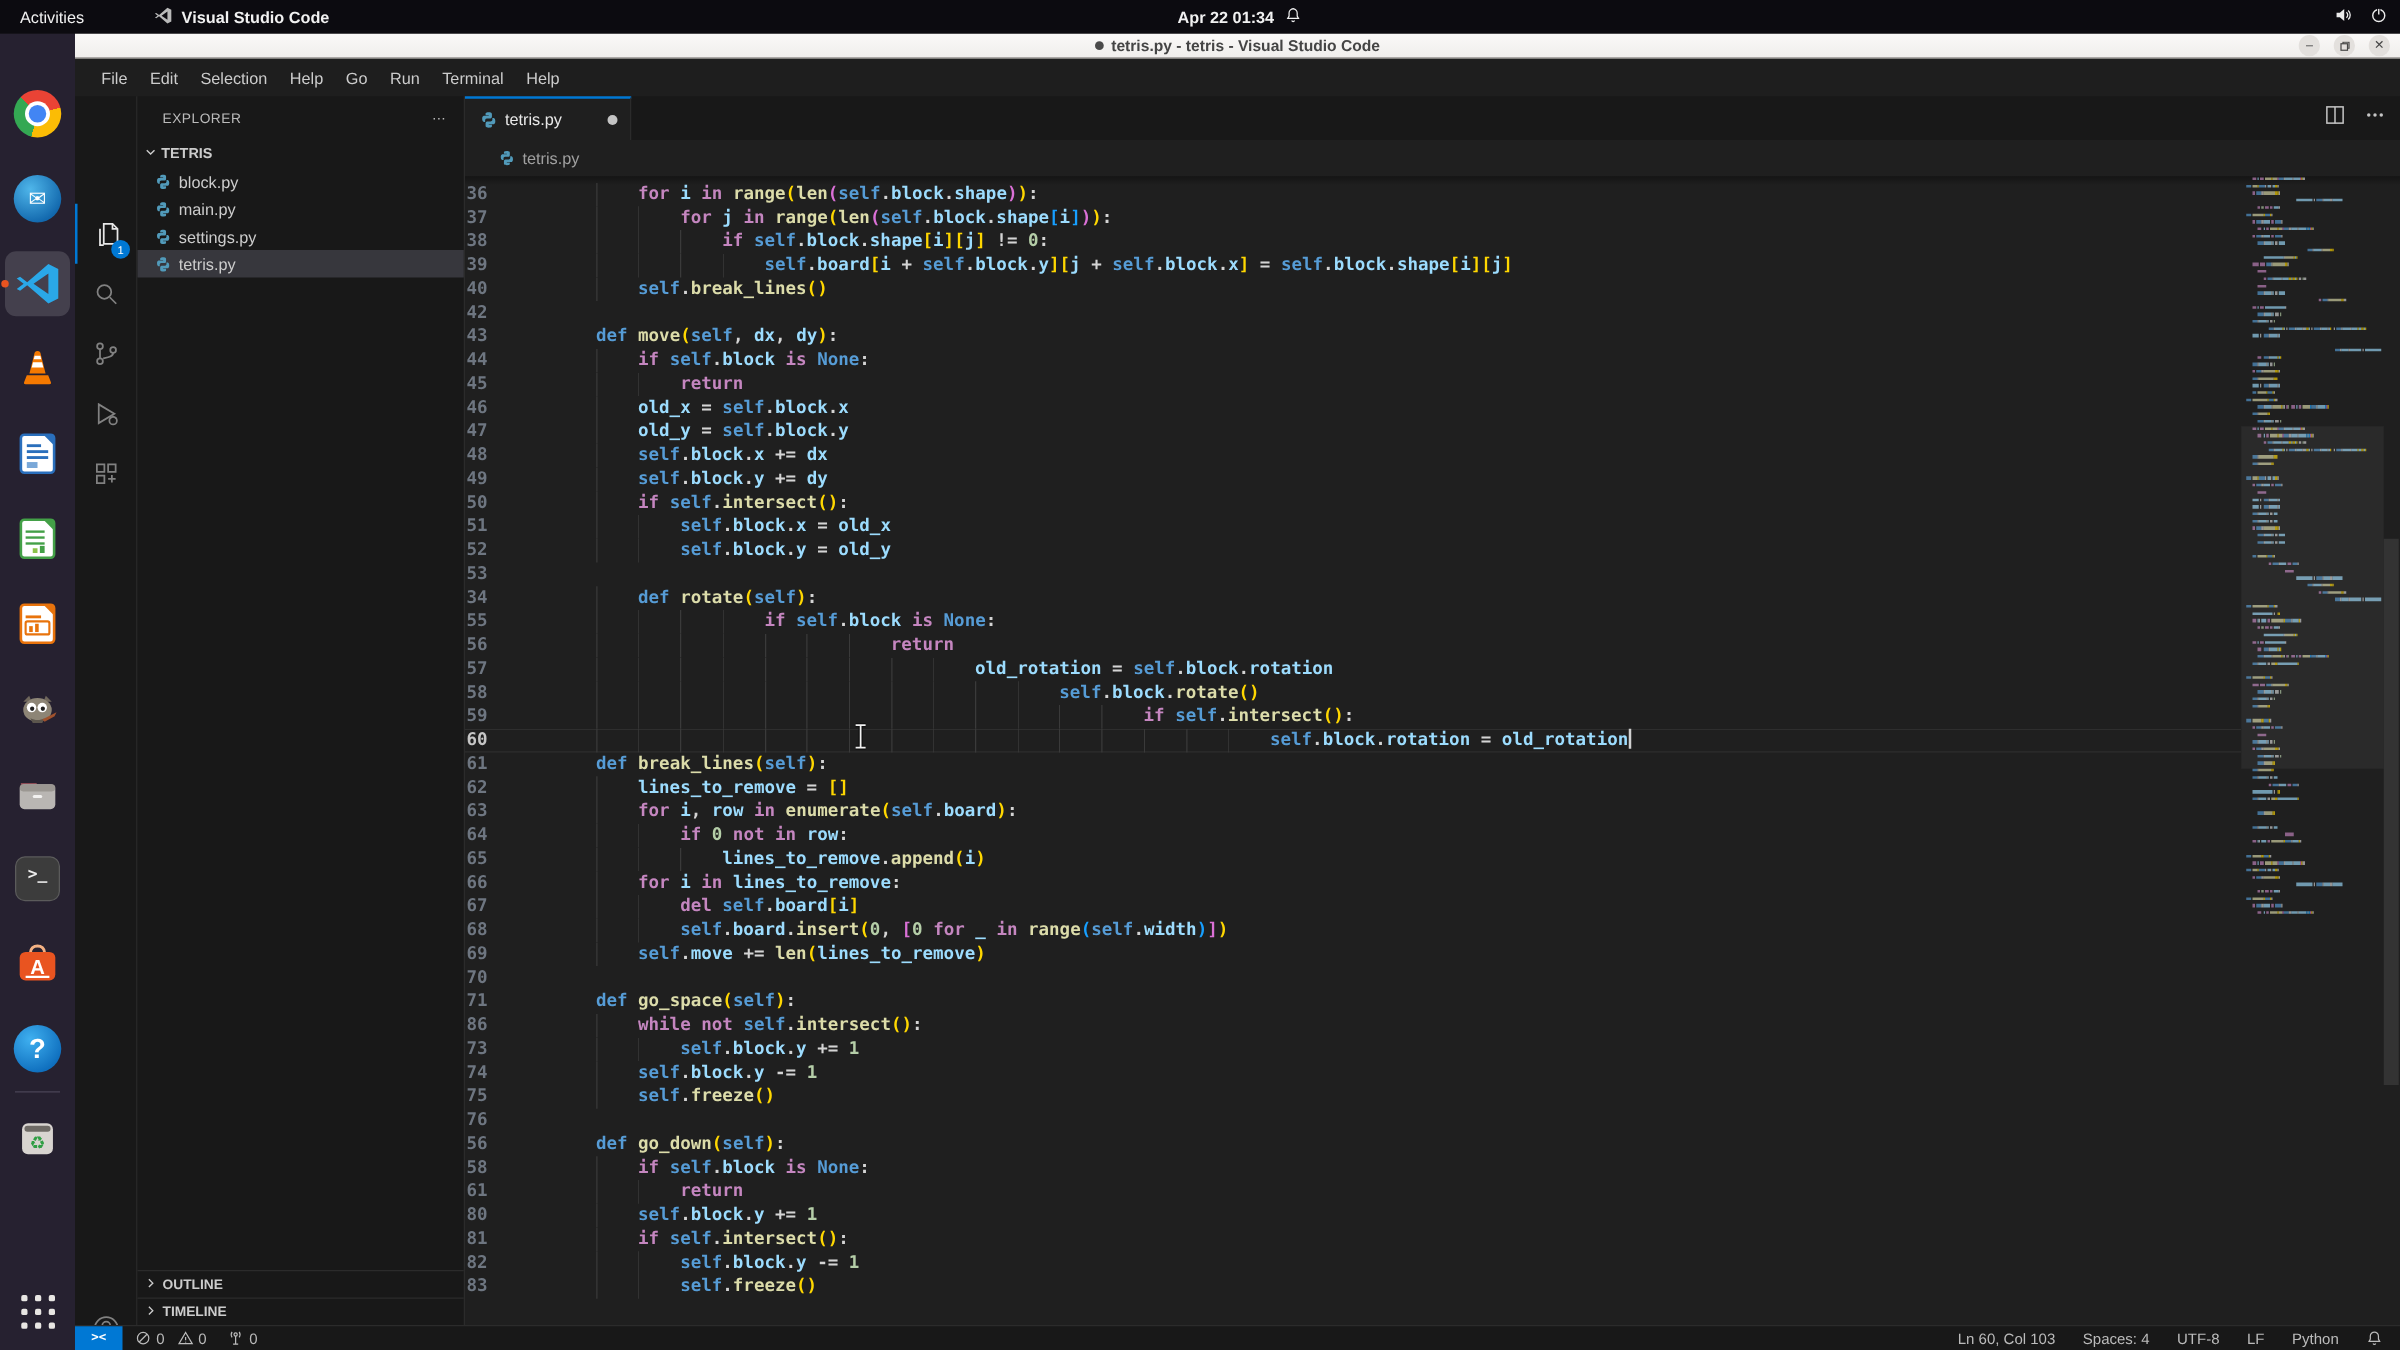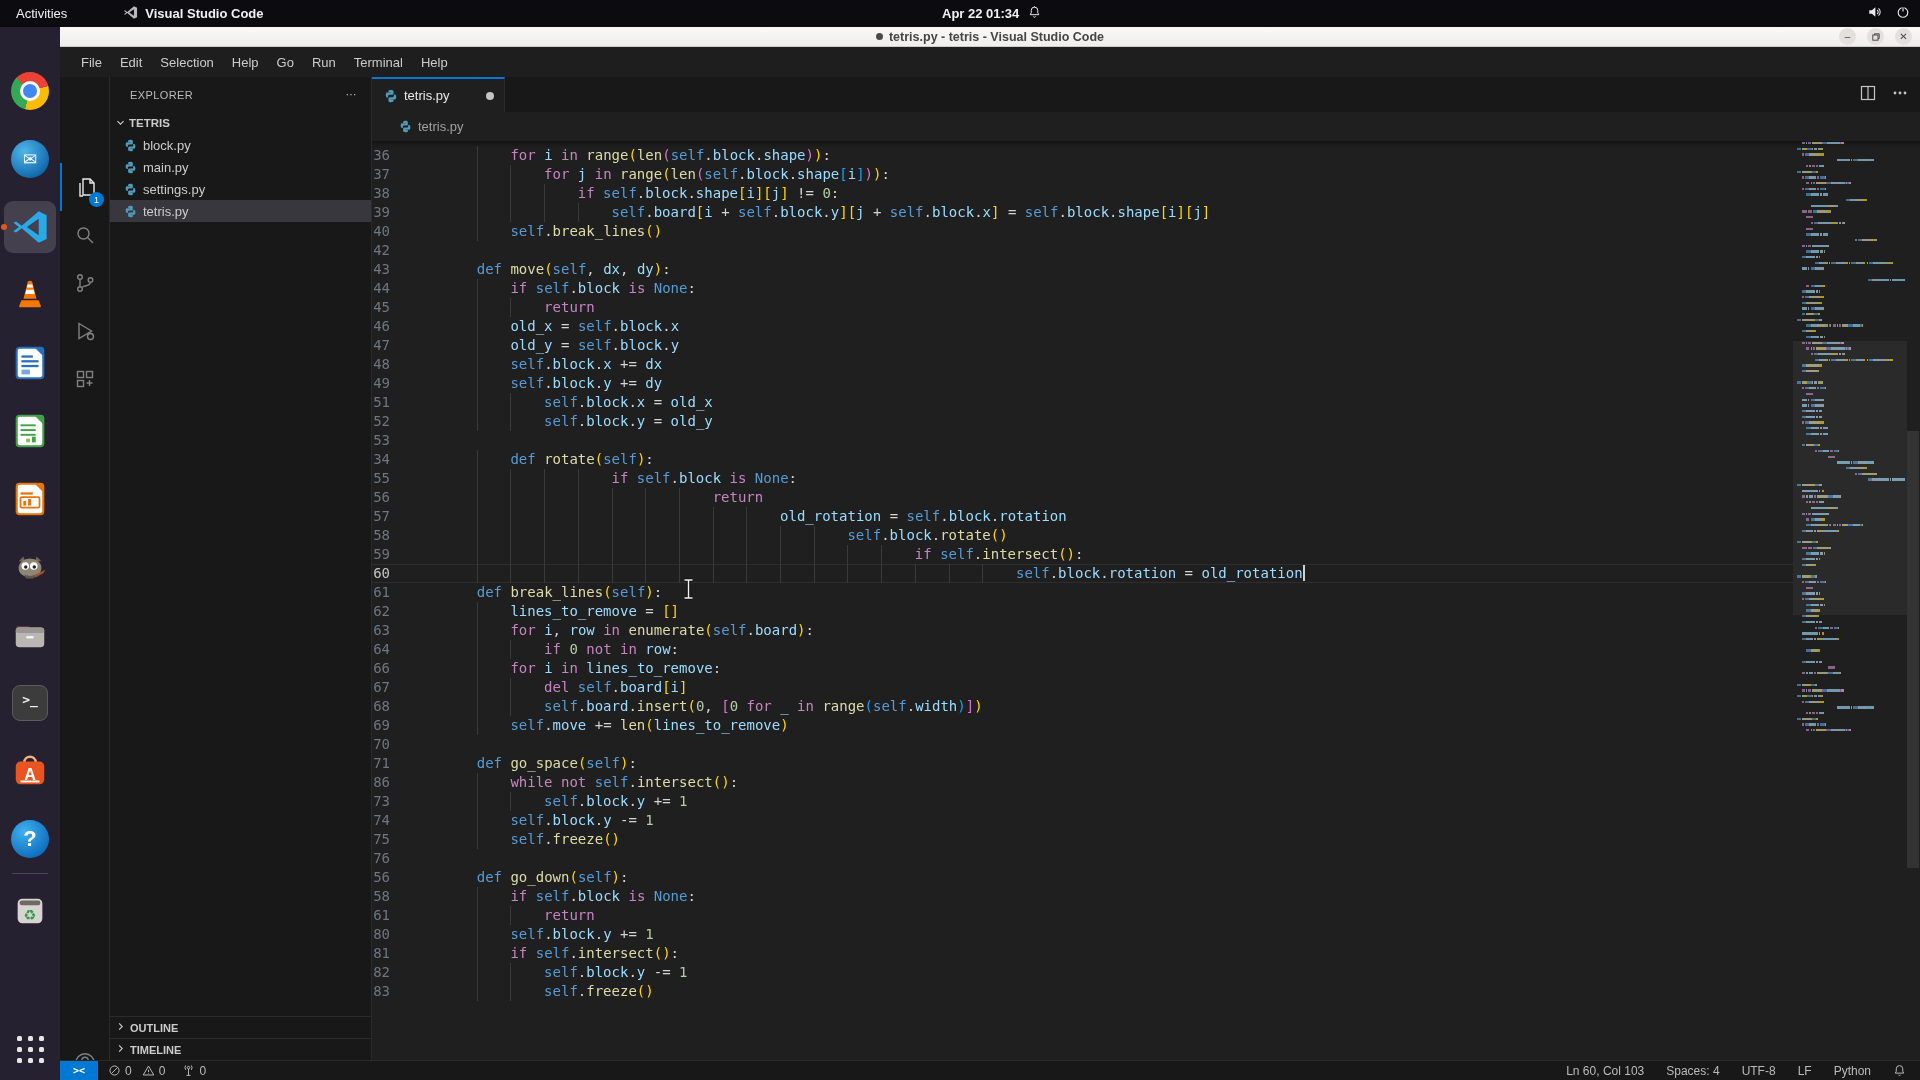--- a/index.html
+++ b/index.html
@@ -70,21 +70,21 @@
                 border-top:2px solid #0078d4; border-right:1px solid #2b2b2b; display:flex; align-items:center; padding:0 10px 0 12px; gap:6px; }
   #tab-label { color:#e8e8e8; font-size:13px; flex:1; }
   #tab-mod-dot { width:8px; height:8px; border-radius:50%; background:#c4c4c4; }
   #editor-actions { position:absolute; right:12px; top:0; height:35px; display:flex; align-items:center; gap:16px; color:#c5c5c5; }
 
   #breadcrumb { left:372px; top:112px; width:1548px; height:29px; background:#1f1f1f; display:flex; align-items:center;
                 padding-left:27px; gap:6px; color:#a0a0a0; font-size:13px; }
   #bc-shadow { left:372px; top:141px; width:1548px; height:7px; background:linear-gradient(rgba(0,0,0,.35),transparent); }
 
   
-  #code { left:372px; top:146px; width:1421px; }
+  #code { left:372px; top:146px; width:1421px;font-weight:bold; }
   .row { height:19px; white-space:pre; font-family:"DejaVu Sans Mono",monospace; font-size:14px; line-height:19px; width:1421px; }
   .row .ln { display:inline-block; width:18px; text-align:right; color:#6e7681; margin-right:53px; }
   .row.cur { box-shadow: inset 0 1px 0 #2e2e2e, inset 0 -1px 0 #2e2e2e; }
   .row.cur .ln { color:#c6c6c6; }
   .ind { display:inline-block; width:4ch; }
   .ind.g { box-shadow: inset 1px 0 0 #3a3a3a; }
   .kw{color:#C586C0}.kw2{color:#569CD6}.self{color:#569CD6}.fn{color:#DCDCAA}.vr{color:#9CDCFE}
   .num{color:#B5CEA8}.op{color:#D4D4D4}.ws{color:#D4D4D4}
   .b0{color:#FFD700}.b1{color:#DA70D6}.b2{color:#179FFF}
   .caret { display:inline-block; width:2px; height:16px; background:#d0d0d0; vertical-align:-3px; }
@@ -453,34 +453,36 @@
     <div class="row"><span class="ln">39</span><span class="ind">    </span><span class="ind g">    </span><span class="ind g">    </span><span class="ind g">    </span><span class="ind g">    </span><span class="self">self</span><span class="op">.</span><span class="vr">board</span><span class="b0">[</span><span class="vr">i</span><span class="ws"> </span><span class="op">+</span><span class="ws"> </span><span class="self">self</span><span class="op">.</span><span class="vr">block</span><span class="op">.</span><span class="vr">y</span><span class="b0">]</span><span class="b0">[</span><span class="vr">j</span><span class="ws"> </span><span class="op">+</span><span class="ws"> </span><span class="self">self</span><span class="op">.</span><span class="vr">block</span><span class="op">.</span><span class="vr">x</span><span class="b0">]</span><span class="ws"> </span><span class="op">=</span><span class="ws"> </span><span class="self">self</span><span class="op">.</span><span class="vr">block</span><span class="op">.</span><span class="vr">shape</span><span class="b0">[</span><span class="vr">i</span><span class="b0">]</span><span class="b0">[</span><span class="vr">j</span><span class="b0">]</span></div>
     <div class="row"><span class="ln">40</span><span class="ind">    </span><span class="ind g">    </span><span class="self">self</span><span class="op">.</span><span class="fn">break_lines</span><span class="b0">(</span><span class="b0">)</span></div>
     <div class="row"><span class="ln">42</span></div>
     <div class="row"><span class="ln">43</span><span class="ind">    </span><span class="kw2">def</span><span class="ws"> </span><span class="fn">move</span><span class="b0">(</span><span class="self">self</span><span class="op">,</span><span class="ws"> </span><span class="vr">dx</span><span class="op">,</span><span class="ws"> </span><span class="vr">dy</span><span class="b0">)</span><span class="op">:</span></div>
     <div class="row"><span class="ln">44</span><span class="ind">    </span><span class="ind g">    </span><span class="kw">if</span><span class="ws"> </span><span class="self">self</span><span class="op">.</span><span class="vr">block</span><span class="ws"> </span><span class="kw">is</span><span class="ws"> </span><span class="kw2">None</span><span class="op">:</span></div>
     <div class="row"><span class="ln">45</span><span class="ind">    </span><span class="ind g">    </span><span class="ind g">    </span><span class="kw">return</span></div>
     <div class="row"><span class="ln">46</span><span class="ind">    </span><span class="ind g">    </span><span class="vr">old_x</span><span class="ws"> </span><span class="op">=</span><span class="ws"> </span><span class="self">self</span><span class="op">.</span><span class="vr">block</span><span class="op">.</span><span class="vr">x</span></div>
     <div class="row"><span class="ln">47</span><span class="ind">    </span><span class="ind g">    </span><span class="vr">old_y</span><span class="ws"> </span><span class="op">=</span><span class="ws"> </span><span class="self">self</span><span class="op">.</span><span class="vr">block</span><span class="op">.</span><span class="vr">y</span></div>
     <div class="row"><span class="ln">48</span><span class="ind">    </span><span class="ind g">    </span><span class="self">self</span><span class="op">.</span><span class="vr">block</span><span class="op">.</span><span class="vr">x</span><span class="ws"> </span><span class="op">+=</span><span class="ws"> </span><span class="vr">dx</span></div>
     <div class="row"><span class="ln">49</span><span class="ind">    </span><span class="ind g">    </span><span class="self">self</span><span class="op">.</span><span class="vr">block</span><span class="op">.</span><span class="vr">y</span><span class="ws"> </span><span class="op">+=</span><span class="ws"> </span><span class="vr">dy</span></div>
+    <div class="row"><span class="ln">50</span><span class="ind">    </span><span class="ind g">    </span><span class="kw">if</span><span class="ws"> </span><span class="self">self</span><span class="op">.</span><span class="fn">intersect</span><span class="b0">(</span><span class="b0">)</span><span class="op">:</span></div>
     <div class="row"><span class="ln">51</span><span class="ind">    </span><span class="ind g">    </span><span class="ind g">    </span><span class="self">self</span><span class="op">.</span><span class="vr">block</span><span class="op">.</span><span class="vr">x</span><span class="ws"> </span><span class="op">=</span><span class="ws"> </span><span class="vr">old_x</span></div>
     <div class="row"><span class="ln">52</span><span class="ind">    </span><span class="ind g">    </span><span class="ind g">    </span><span class="self">self</span><span class="op">.</span><span class="vr">block</span><span class="op">.</span><span class="vr">y</span><span class="ws"> </span><span class="op">=</span><span class="ws"> </span><span class="vr">old_y</span></div>
     <div class="row"><span class="ln">53</span></div>
     <div class="row"><span class="ln">34</span><span class="ind">    </span><span class="ind g">    </span><span class="kw2">def</span><span class="ws"> </span><span class="fn">rotate</span><span class="b0">(</span><span class="self">self</span><span class="b0">)</span><span class="op">:</span></div>
     <div class="row"><span class="ln">55</span><span class="ind">    </span><span class="ind g">    </span><span class="ind g">    </span><span class="ind g">    </span><span class="ind g">    </span><span class="kw">if</span><span class="ws"> </span><span class="self">self</span><span class="op">.</span><span class="vr">block</span><span class="ws"> </span><span class="kw">is</span><span class="ws"> </span><span class="kw2">None</span><span class="op">:</span></div>
     <div class="row"><span class="ln">56</span><span class="ind">    </span><span class="ind g">    </span><span class="ind g">    </span><span class="ind g">    </span><span class="ind g">    </span><span class="ind g">    </span><span class="ind g">    </span><span class="ind g">    </span><span class="kw">return</span></div>
     <div class="row"><span class="ln">57</span><span class="ind">    </span><span class="ind g">    </span><span class="ind g">    </span><span class="ind g">    </span><span class="ind g">    </span><span class="ind g">    </span><span class="ind g">    </span><span class="ind g">    </span><span class="ind g">    </span><span class="ind g">    </span><span class="vr">old_rotation</span><span class="ws"> </span><span class="op">=</span><span class="ws"> </span><span class="self">self</span><span class="op">.</span><span class="vr">block</span><span class="op">.</span><span class="vr">rotation</span></div>
     <div class="row"><span class="ln">58</span><span class="ind">    </span><span class="ind g">    </span><span class="ind g">    </span><span class="ind g">    </span><span class="ind g">    </span><span class="ind g">    </span><span class="ind g">    </span><span class="ind g">    </span><span class="ind g">    </span><span class="ind g">    </span><span class="ind g">    </span><span class="ind g">    </span><span class="self">self</span><span class="op">.</span><span class="vr">block</span><span class="op">.</span><span class="fn">rotate</span><span class="b0">(</span><span class="b0">)</span></div>
     <div class="row"><span class="ln">59</span><span class="ind">    </span><span class="ind g">    </span><span class="ind g">    </span><span class="ind g">    </span><span class="ind g">    </span><span class="ind g">    </span><span class="ind g">    </span><span class="ind g">    </span><span class="ind g">    </span><span class="ind g">    </span><span class="ind g">    </span><span class="ind g">    </span><span class="ind g">    </span><span class="ind g">    </span><span class="kw">if</span><span class="ws"> </span><span class="self">self</span><span class="op">.</span><span class="fn">intersect</span><span class="b0">(</span><span class="b0">)</span><span class="op">:</span></div>
     <div class="row cur"><span class="ln">60</span><span class="ind">    </span><span class="ind g">    </span><span class="ind g">    </span><span class="ind g">    </span><span class="ind g">    </span><span class="ind g">    </span><span class="ind g">    </span><span class="ind g">    </span><span class="ind g">    </span><span class="ind g">    </span><span class="ind g">    </span><span class="ind g">    </span><span class="ind g">    </span><span class="ind g">    </span><span class="ind g">    </span><span class="ind g">    </span><span class="ind g">    </span><span class="self">self</span><span class="op">.</span><span class="vr">block</span><span class="op">.</span><span class="vr">rotation</span><span class="ws"> </span><span class="op">=</span><span class="ws"> </span><span class="vr">old_rotation</span><span class="caret"></span></div>
     <div class="row"><span class="ln">61</span><span class="ind">    </span><span class="kw2">def</span><span class="ws"> </span><span class="fn">break_lines</span><span class="b0">(</span><span class="self">self</span><span class="b0">)</span><span class="op">:</span></div>
     <div class="row"><span class="ln">62</span><span class="ind">    </span><span class="ind g">    </span><span class="vr">lines_to_remove</span><span class="ws"> </span><span class="op">=</span><span class="ws"> </span><span class="b0">[</span><span class="b0">]</span></div>
     <div class="row"><span class="ln">63</span><span class="ind">    </span><span class="ind g">    </span><span class="kw">for</span><span class="ws"> </span><span class="vr">i</span><span class="op">,</span><span class="ws"> </span><span class="vr">row</span><span class="ws"> </span><span class="kw">in</span><span class="ws"> </span><span class="fn">enumerate</span><span class="b0">(</span><span class="self">self</span><span class="op">.</span><span class="vr">board</span><span class="b0">)</span><span class="op">:</span></div>
     <div class="row"><span class="ln">64</span><span class="ind">    </span><span class="ind g">    </span><span class="ind g">    </span><span class="kw">if</span><span class="ws"> </span><span class="num">0</span><span class="ws"> </span><span class="kw">not</span><span class="ws"> </span><span class="kw">in</span><span class="ws"> </span><span class="vr">row</span><span class="op">:</span></div>
+    <div class="row"><span class="ln">65</span><span class="ind">    </span><span class="ind g">    </span><span class="ind g">    </span><span class="ind g">    </span><span class="vr">lines_to_remove</span><span class="op">.</span><span class="fn">append</span><span class="b0">(</span><span class="vr">i</span><span class="b0">)</span></div>
     <div class="row"><span class="ln">66</span><span class="ind">    </span><span class="ind g">    </span><span class="kw">for</span><span class="ws"> </span><span class="vr">i</span><span class="ws"> </span><span class="kw">in</span><span class="ws"> </span><span class="vr">lines_to_remove</span><span class="op">:</span></div>
     <div class="row"><span class="ln">67</span><span class="ind">    </span><span class="ind g">    </span><span class="ind g">    </span><span class="kw">del</span><span class="ws"> </span><span class="self">self</span><span class="op">.</span><span class="vr">board</span><span class="b0">[</span><span class="vr">i</span><span class="b0">]</span></div>
     <div class="row"><span class="ln">68</span><span class="ind">    </span><span class="ind g">    </span><span class="ind g">    </span><span class="self">self</span><span class="op">.</span><span class="vr">board</span><span class="op">.</span><span class="fn">insert</span><span class="b0">(</span><span class="num">0</span><span class="op">,</span><span class="ws"> </span><span class="b1">[</span><span class="num">0</span><span class="ws"> </span><span class="kw">for</span><span class="ws"> </span><span class="vr">_</span><span class="ws"> </span><span class="kw">in</span><span class="ws"> </span><span class="fn">range</span><span class="b2">(</span><span class="self">self</span><span class="op">.</span><span class="vr">width</span><span class="b2">)</span><span class="b1">]</span><span class="b0">)</span></div>
     <div class="row"><span class="ln">69</span><span class="ind">    </span><span class="ind g">    </span><span class="self">self</span><span class="op">.</span><span class="vr">move</span><span class="ws"> </span><span class="op">+=</span><span class="ws"> </span><span class="fn">len</span><span class="b0">(</span><span class="vr">lines_to_remove</span><span class="b0">)</span></div>
     <div class="row"><span class="ln">70</span></div>
     <div class="row"><span class="ln">71</span><span class="ind">    </span><span class="kw2">def</span><span class="ws"> </span><span class="fn">go_space</span><span class="b0">(</span><span class="self">self</span><span class="b0">)</span><span class="op">:</span></div>
     <div class="row"><span class="ln">86</span><span class="ind">    </span><span class="ind g">    </span><span class="kw">while</span><span class="ws"> </span><span class="kw">not</span><span class="ws"> </span><span class="self">self</span><span class="op">.</span><span class="fn">intersect</span><span class="b0">(</span><span class="b0">)</span><span class="op">:</span></div>
     <div class="row"><span class="ln">73</span><span class="ind">    </span><span class="ind g">    </span><span class="ind g">    </span><span class="self">self</span><span class="op">.</span><span class="vr">block</span><span class="op">.</span><span class="vr">y</span><span class="ws"> </span><span class="op">+=</span><span class="ws"> </span><span class="num">1</span></div>
     <div class="row"><span class="ln">74</span><span class="ind">    </span><span class="ind g">    </span><span class="self">self</span><span class="op">.</span><span class="vr">block</span><span class="op">.</span><span class="vr">y</span><span class="ws"> </span><span class="op">-=</span><span class="ws"> </span><span class="num">1</span></div>
     <div class="row"><span class="ln">75</span><span class="ind">    </span><span class="ind g">    </span><span class="self">self</span><span class="op">.</span><span class="fn">freeze</span><span class="b0">(</span><span class="b0">)</span></div>

